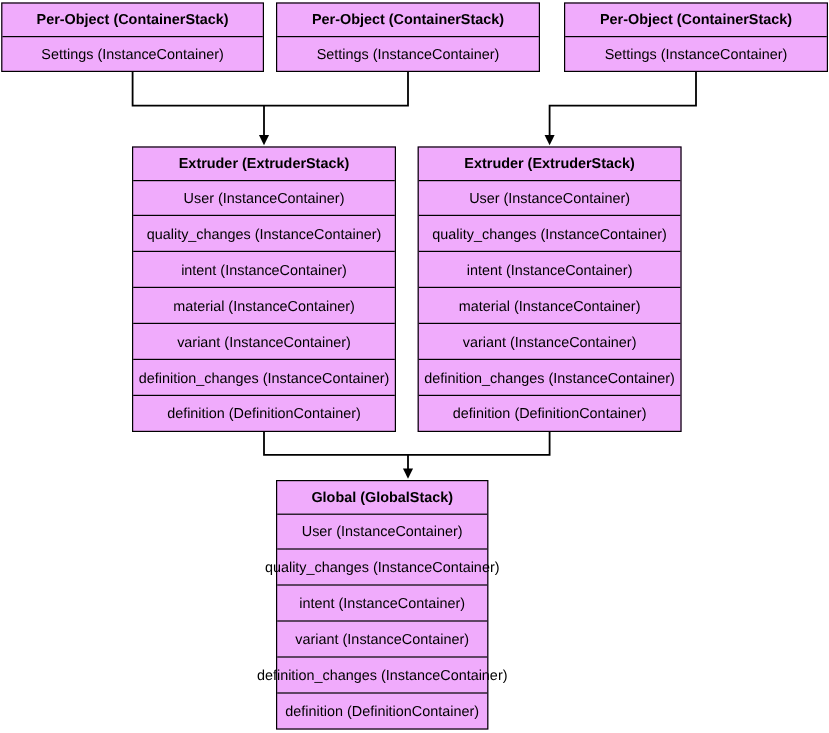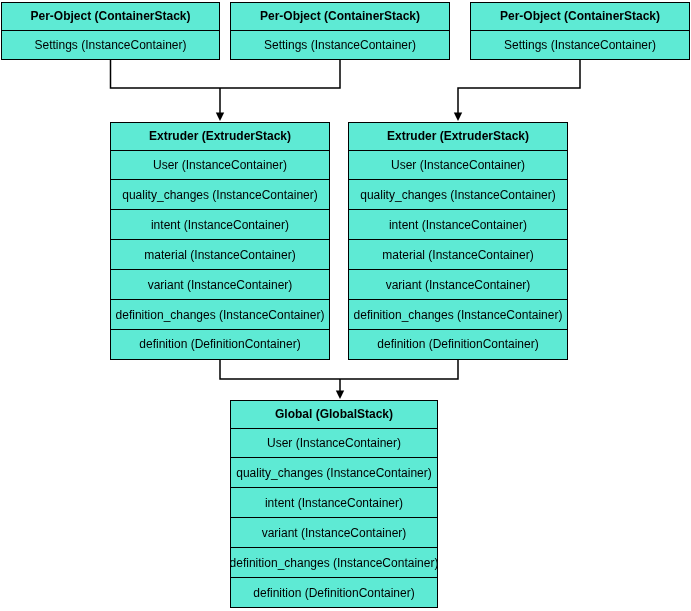--- a/index.html
+++ b/index.html
@@ -21,21 +21,21 @@
     left: 0;
     top: 0;
     width: 691px;
     height: 611px;
     pointer-events: none;
   }
   .stack-box {
     position: absolute;
     box-sizing: border-box;
     border: 1.5px solid #000000;
-    background: #5eead4;
+    background: #f0abfc;
     display: flex;
     flex-direction: column;
   }
   .stack-box .hdr {
     flex: 0 0 26.5px;
     display: flex;
     align-items: center;
     justify-content: center;
     font-size: 12px;
     font-weight: bold;
@@ -49,21 +49,21 @@
     justify-content: center;
     font-size: 12px;
     white-space: nowrap;
   }
   
   #per-object-1 { left: 1px;   top: 2px;   width: 219px; height: 58px; }
   #per-object-2 { left: 230px; top: 2px;   width: 220px; height: 58px; }
   #per-object-3 { left: 470px; top: 2px;   width: 220px; height: 58px; }
   #extruder-1   { left: 110px; top: 122px; width: 220px; height: 238px; }
   #extruder-2   { left: 348px; top: 122px; width: 220px; height: 238px; }
-  #global-stack { left: 230px; top: 400px; width: 208px; height: 208px; text-align: center; }
+  #global-stack { left: 230px; top: 400px; width: 177px; height: 208px; text-align: center; }
 </style>
 </head>
 <body>
 
 <div id="canvas">
 
   <svg id="connectors" viewBox="0 0 691 611" xmlns="http://www.w3.org/2000/svg">
 
     <g stroke="#000000" stroke-width="1.5" fill="none">
       <path d="M110.5 60 L110.5 88 L340 88 L340 60"></path>

